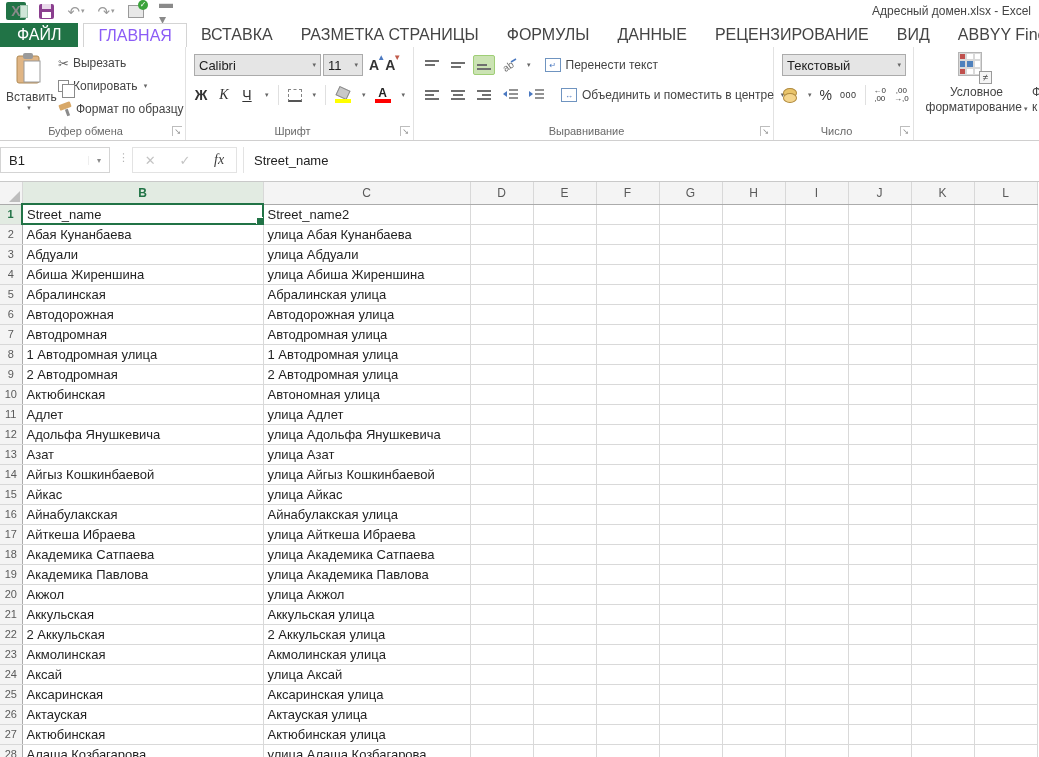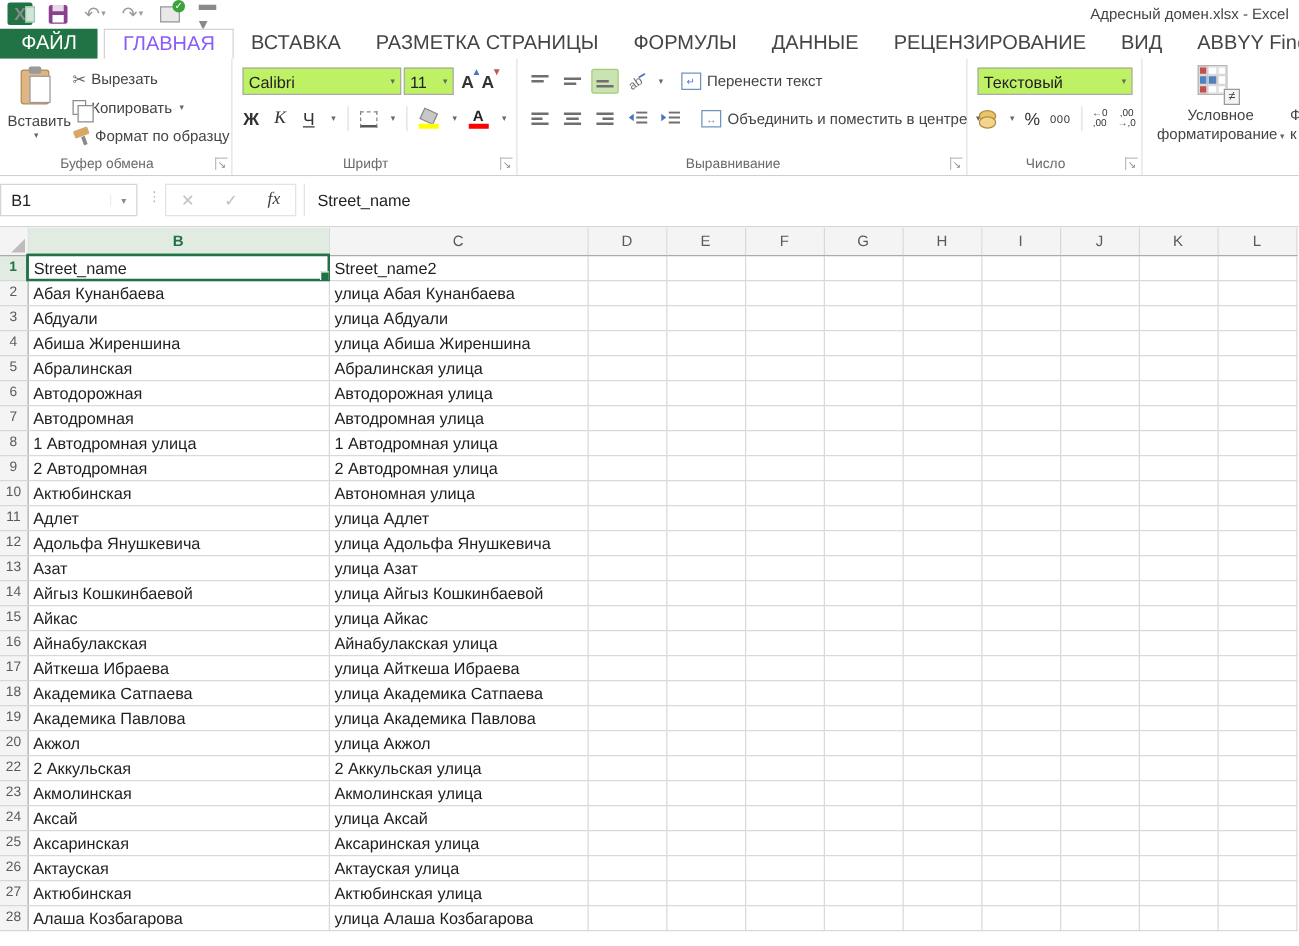--- a/index.html
+++ b/index.html
@@ -59,21 +59,21 @@
                      border:1px solid #8a8a8a; background:#fff; }
   .brush-ico { width:14px; height:14px; position:relative; }
   .brush-ico::before { content:""; position:absolute; left:1px; top:1px; width:12px; height:6px;
                        background:#d8a868; border-radius:1px; transform:rotate(-20deg); }
   .brush-ico::after { content:""; position:absolute; left:8px; top:7px; width:3px; height:7px;
                       background:#8a8a8a; transform:rotate(-20deg); }
 
   
   .g-font { width:228px; }
   .font-row1 { position:absolute; left:8px; top:7px; display:flex; align-items:center; }
-  .combo { border:1px solid #ababab; background:#bef264; height:22px; display:flex; align-items:center;
+  .combo { border:1px solid #ababab; background:#e5e5e5; height:22px; display:flex; align-items:center;
            padding:0 4px; font-size:13px; color:#222; }
   .combo .cdrop { margin-left:auto; font-size:7px; color:#666; padding-left:6px; }
   .font-name { width:127px; }
   .font-size { width:40px; margin-left:2px; }
   .grow-shrink { display:flex; align-items:flex-start; margin-left:6px; gap:6px; font-size:14px; color:#333; }
   .fx-a { position:relative; font-weight:bold; }
   .fx-a sup { position:absolute; top:-4px; right:-6px; font-size:8px; }
   .sup-blue { color:#4a78c0; } .sup-red2 { color:#c05a4a; }
   .font-row2 { position:absolute; left:8px; top:38px; display:flex; align-items:center; gap:9px; }
   .bku { font-size:14px; color:#333; width:14px; text-align:center; }
@@ -726,20 +726,34 @@
             <td></td>
             <td></td>
             <td></td>
             <td></td>
             <td></td>
             <td></td>
             <td></td>
             <td></td>
           </tr>
           <tr>
+            <th>21</th>
+            <td>Аккульская</td>
+            <td>Аккульская улица</td>
+            <td></td>
+            <td></td>
+            <td></td>
+            <td></td>
+            <td></td>
+            <td></td>
+            <td></td>
+            <td></td>
+            <td></td>
+          </tr>
+          <tr>
             <th>22</th>
             <td>2 Аккульская</td>
             <td>2 Аккульская улица</td>
             <td></td>
             <td></td>
             <td></td>
             <td></td>
             <td></td>
             <td></td>
             <td></td>

